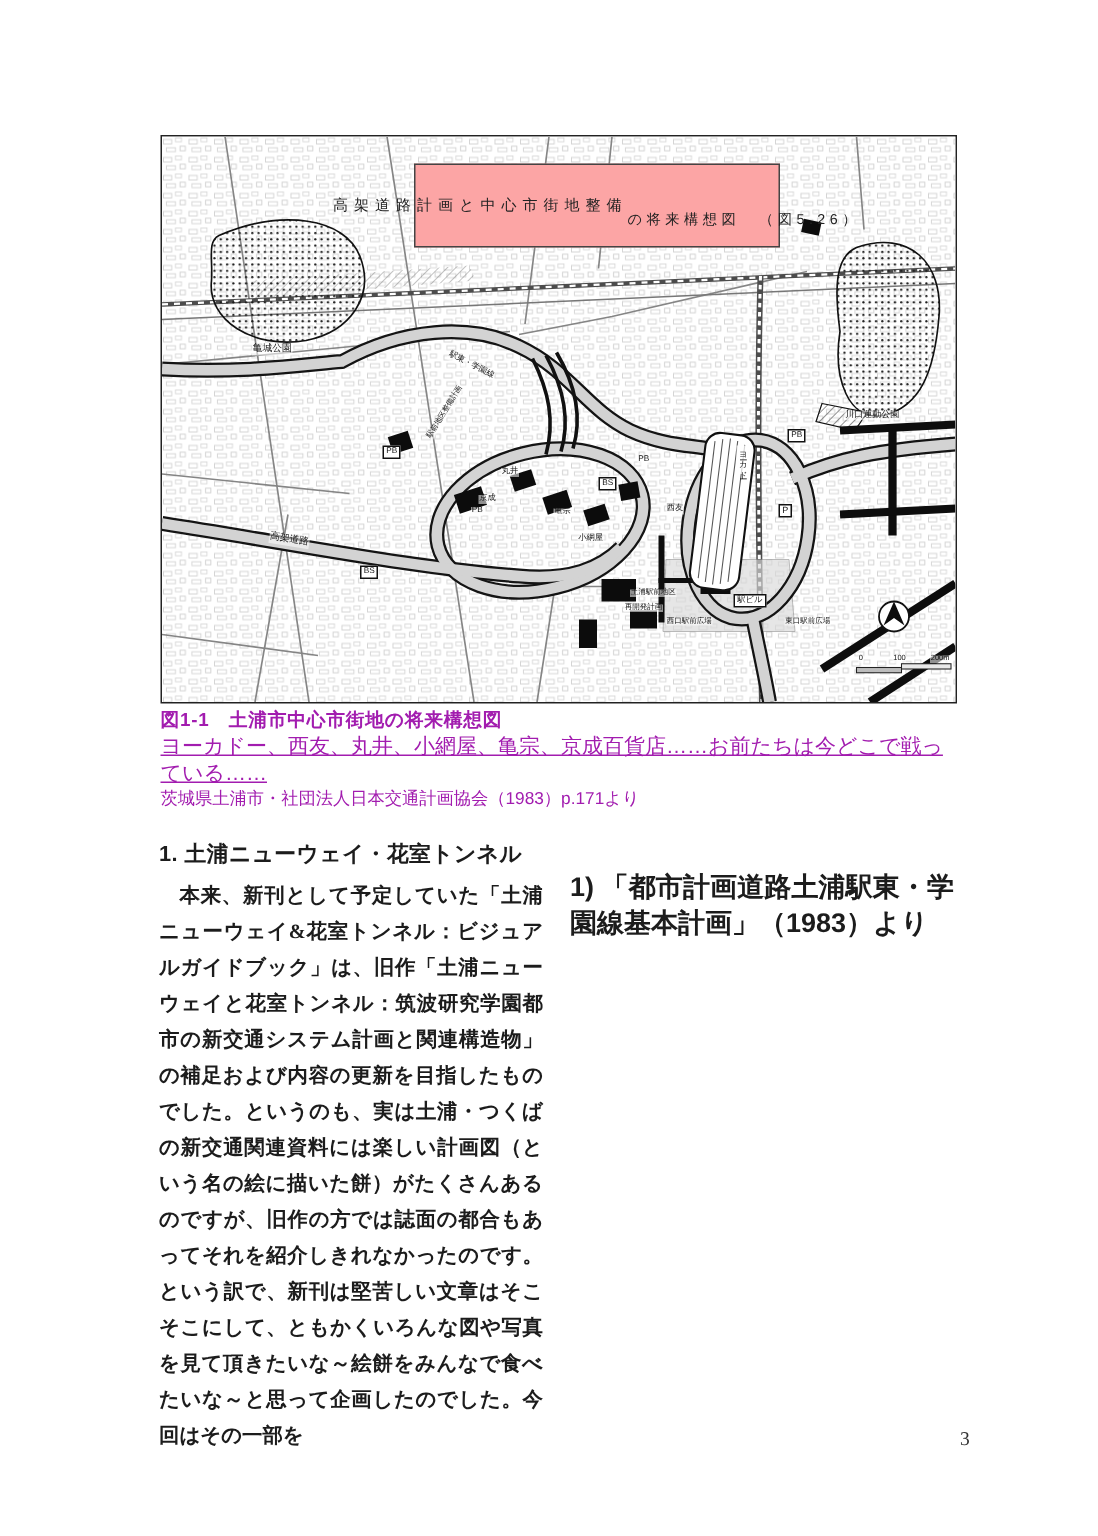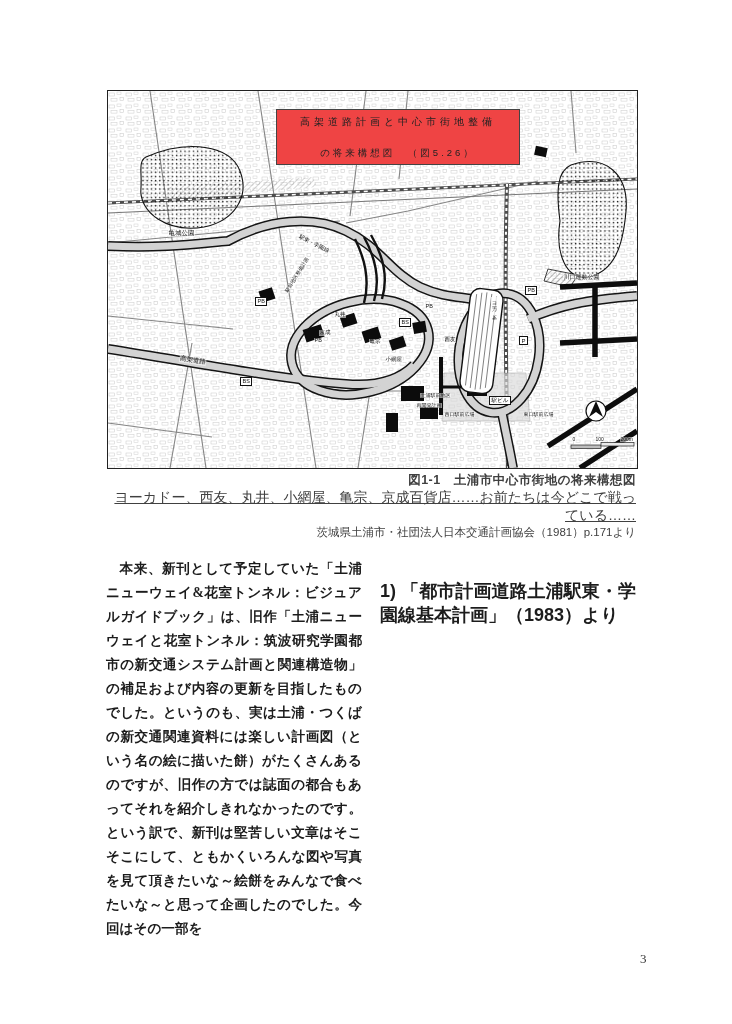--- a/index.html
+++ b/index.html
@@ -10,37 +10,37 @@
   }
 
   
   .map-fig{
     position:absolute;left:107px;top:90px;width:529px;height:377px;
     border:1.5px solid #222;background:#fff;overflow:hidden;
   }
   .map-fig svg{position:absolute;left:0;top:0;}
   .map-title-box{
     position:absolute;left:168px;top:18px;width:242px;height:54px;
-    background:#ef4444;border:1px solid #444;z-index:5;
-    display:flex;flex-direction:column;justify-content:center;align-items:center;
+    background:#fca5a5;border:1px solid #444;z-index:5;
+    display:flex;flex-direction:row;justify-content:center;align-items:center;
     font-family:"Liberation Sans","DejaVu Sans",sans-serif;
   }
   .map-title-line1{font-size:10px;letter-spacing:4px;color:#222;white-space:nowrap;}
   .map-title-line2{font-size:9.5px;letter-spacing:3px;color:#222;white-space:nowrap;margin-top:18px;}
   .map-label{
     position:absolute;color:#111;white-space:nowrap;z-index:4;
     font-family:"Liberation Sans","DejaVu Sans",sans-serif;line-height:1;
     transform-origin:left top;background:rgba(255,255,255,.55);padding:0 .5px;
   }
   .map-label.boxed{border:.7px solid #111;background:#fff;padding:.5px 1.5px;}
   .map-label.vertical{writing-mode:vertical-rl;background:rgba(255,255,255,.75);}
 
   
-  .cap{position:absolute;left:107px;width:529px;text-align:right;
-       font-family:"Liberation Sans","DejaVu Sans",sans-serif;color:#404040;}
+  .cap{position:absolute;left:107px;width:529px;text-align:left;
+       font-family:"Liberation Sans","DejaVu Sans",sans-serif;color:#a21caf;}
   .cap-main{top:472px;font-size:12.5px;font-weight:bold;letter-spacing:.5px;}
   .cap-sub{top:489px;font-size:14px;text-decoration:underline;}
   .cap-src{top:525px;font-size:11.5px;}
 
   
   .article{
     position:absolute;left:106px;top:557px;width:531px;
     display:flex;gap:18px;
   }
   .col{width:256px;font-size:13.6px;line-height:24px;
@@ -221,24 +221,25 @@
       <span class="map-label" style="left: 336px; top: 321px; font-size: 5px;">西口駅前広場</span>
       <span class="map-label" style="left: 415px; top: 321px; font-size: 5px;">東口駅前広場</span>
       <span class="map-label" style="left: 464px; top: 346px; font-size: 5px;">0</span>
       <span class="map-label" style="left: 487px; top: 346px; font-size: 5px;">100</span>
       <span class="map-label" style="left: 512px; top: 346px; font-size: 5px;">200m</span>
     </div>
 </div>
 
 <div class="cap cap-main">図1-1　土浦市中心市街地の将来構想図</div>
 <div class="cap cap-sub">ヨーカドー、西友、丸井、小網屋、亀宗、京成百貨店……お前たちは今どこで戦っている……</div>
-<div class="cap cap-src">茨城県土浦市・社団法人日本交通計画協会（1981）p.171より</div>
+<div class="cap cap-src">茨城県土浦市・社団法人日本交通計画協会（1983）p.171より</div>
 
 <div class="article">
   <div class="col">
+    <h1 class="sec-heading">1. 土浦ニューウェイ・花室トンネル</h1>
     <p class="indent">本来、新刊として予定していた「土浦ニューウェイ&amp;花室トンネル：ビジュアルガイドブック」は、旧作「土浦ニューウェイと花室トンネル：筑波研究学園都市の新交通システム計画と関連構造物」の補足および内容の更新を目指したものでした。というのも、実は土浦・つくばの新交通関連資料には楽しい計画図（という名の絵に描いた餅）がたくさんあるのですが、旧作の方では誌面の都合もあってそれを紹介しきれなかったのです。という訳で、新刊は堅苦しい文章はそこそこにして、ともかくいろんな図や写真を見て頂きたいな～絵餅をみんなで食べたいな～と思って企画したのでした。今回はその一部を</p>
   </div>
   <div class="col">
     <p class="sub-heading">1) 「都市計画道路土浦駅東・学園線基本計画」（1983）より</p>
   </div>
 </div>
 
 <div class="page-number">3</div>
 
 </body></html>

